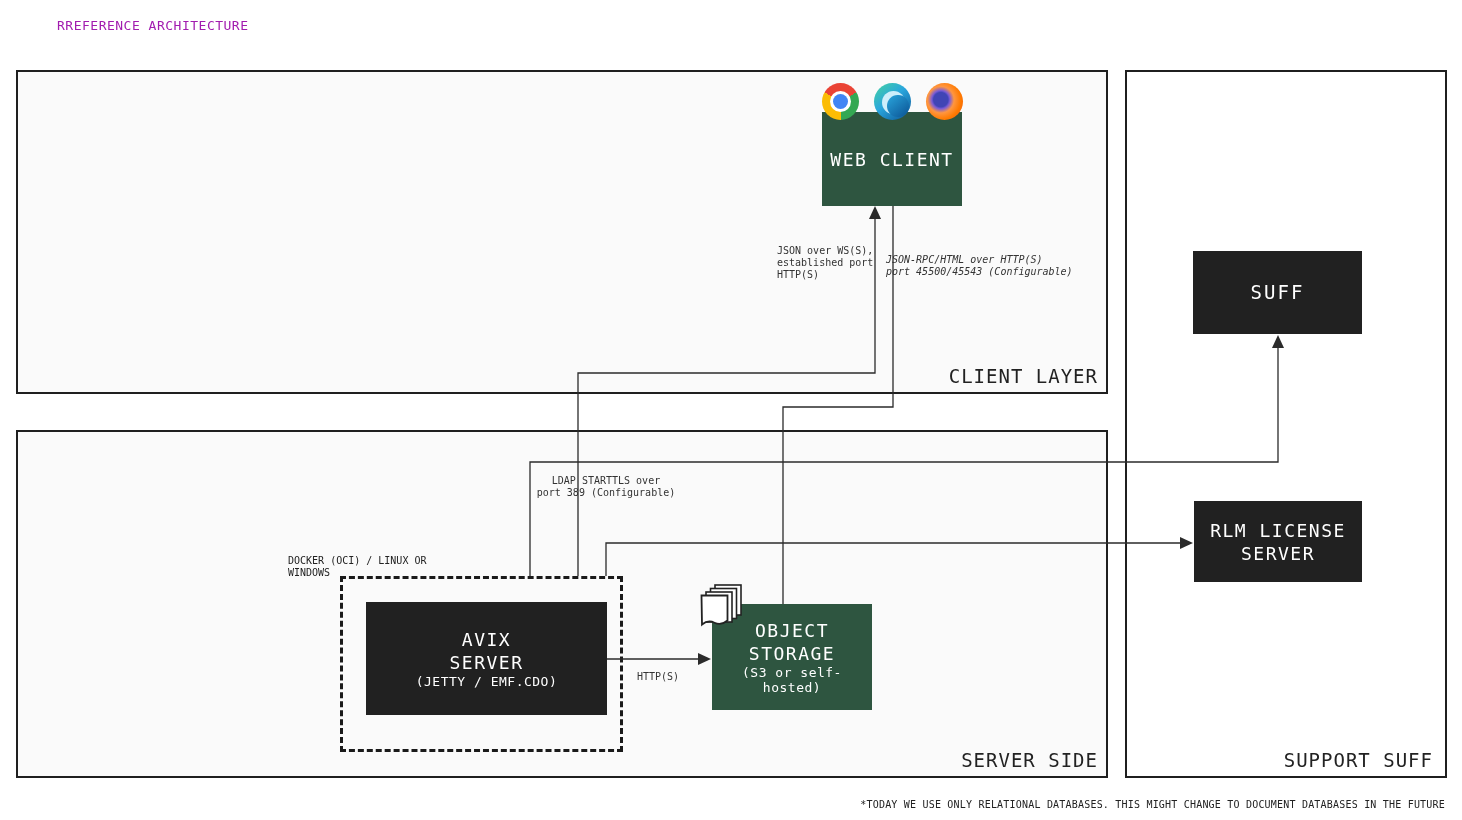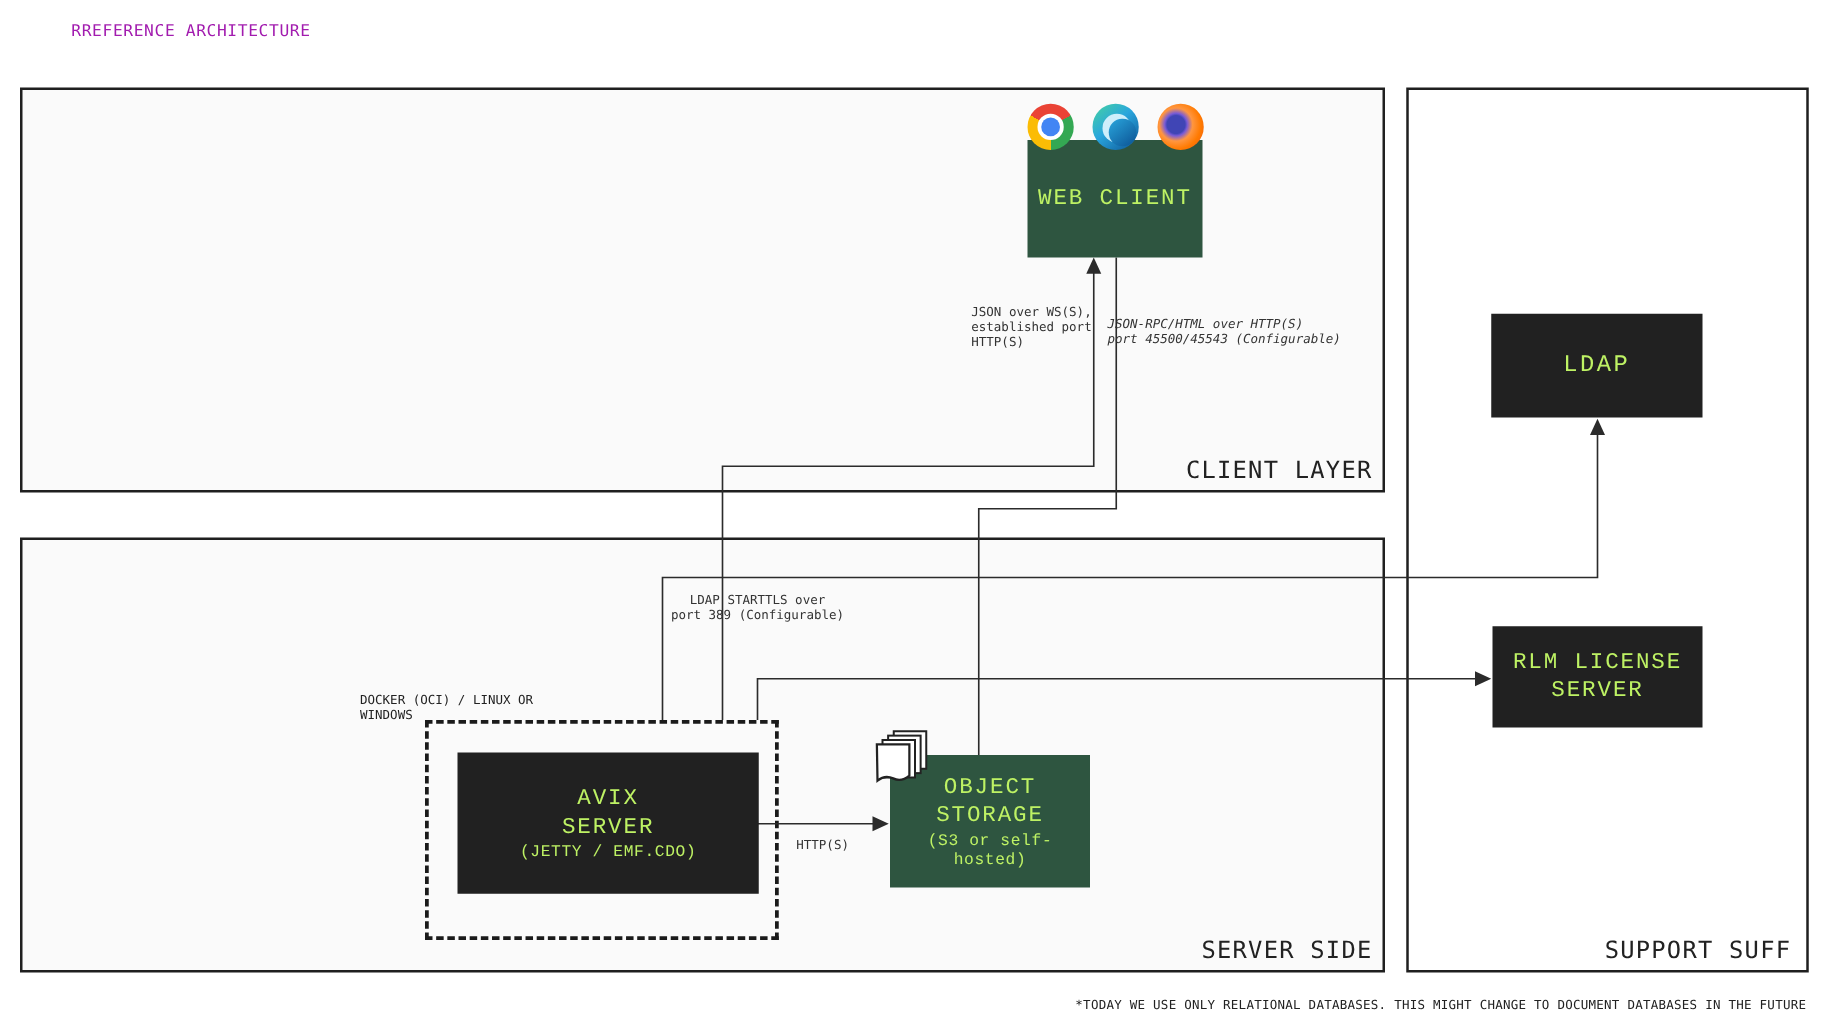--- a/index.html
+++ b/index.html
@@ -18,21 +18,21 @@
   .layer.server{left:16px; top:430px; width:1092px; height:348px;}
   .layer.support{left:1125px; top:70px; width:322px; height:708px; background:var(--support_fill);}
   .layer-label{position:absolute; right:8px; bottom:5px; font-size:19px; letter-spacing:1px; color:#222; white-space:nowrap;margin-top:36px;}
   .layer.support .layer-label{right:12px;}
 
   svg.wires{position:absolute; left:0; top:0; z-index:2; color:var(--line); pointer-events:none;}
   svg.wires polyline,svg.wires line{fill:none; stroke:currentColor; stroke-width:1.3px;}
   svg.wires polygon{fill:currentColor; stroke:none;}
 
   .node{position:absolute; display:flex; flex-direction:column; align-items:center; justify-content:center;
-    text-align:right; z-index:3; color:#bef264;font-family:Liberation Mono, monospace;}
+    text-align:right; z-index:3; color:#ffffff;}
   .node .t{font-size:18px; line-height:23px; letter-spacing:1.5px; white-space:nowrap;}
   .node .s{font-size:13px; line-height:15px; letter-spacing:.5px; white-space:nowrap;}
 
   .node.web-client{left:822px; top:112px; width:140px; height:94px; background:var(--green); letter-spacing:2px;}
   .node.object-storage{left:712px; top:604px; width:160px; height:106px; background:var(--green);}
   .node.avix{left:366px; top:602px; width:241px; height:113px; background:var(--dark);}
   .node.ldap{left:1193px; top:251px; width:169px; height:83px; background:var(--dark);}
   .node.ldap .t{font-size:19px; letter-spacing:2px;}
   .node.rlm{left:1194px; top:501px; width:168px; height:81px; background:var(--dark);}
 
@@ -121,21 +121,21 @@
 </div>
 
 <svg class="docs-icon" viewBox="0 0 50 46">
   <rect x="17" y="2" width="26" height="30" fill="#ffffff" stroke="#222222" stroke-width="1.6"></rect>
   <rect x="12.5" y="5.5" width="26" height="30" fill="#ffffff" stroke="#222222" stroke-width="1.6"></rect>
   <rect x="8" y="9" width="26" height="30" fill="#ffffff" stroke="#222222" stroke-width="1.6"></rect>
   <path d="M3.5 12.5 H29.5 V37.5 q-6.5 5.5 -13 2.2 q-6.5 -3.2 -12.5 1.8 Z" fill="#ffffff" stroke="#222222" stroke-width="1.8"></path>
 </svg>
 
 <div class="node ldap">
-  <div class="t">LDAP</div>
+  <div class="t">SUFF</div>
 </div>
 
 <div class="node rlm">
   <div class="t">RLM LICENSE</div>
   <div class="t">SERVER</div>
 </div>
 
 <div class="wire-label wl-ws">
   <div>JSON over WS(S),</div>
   <div>established port</div>

